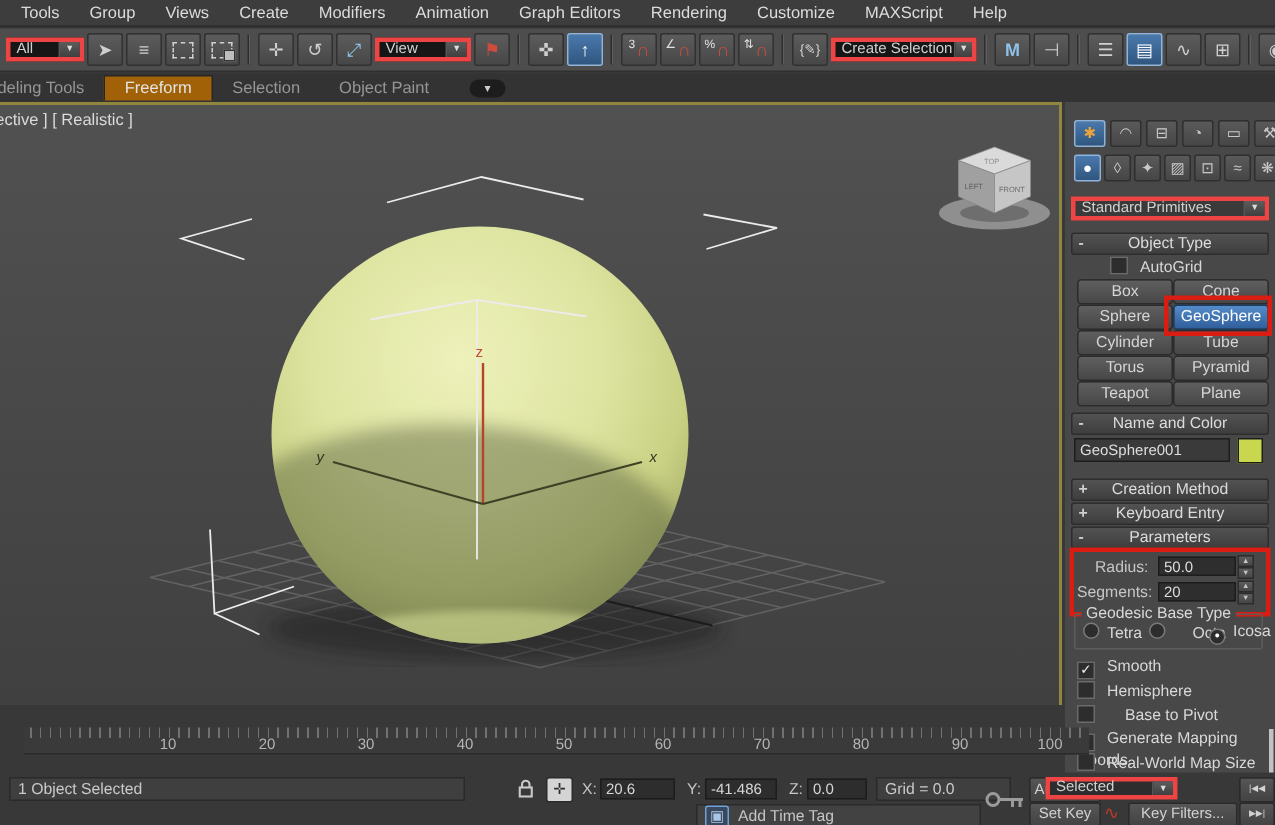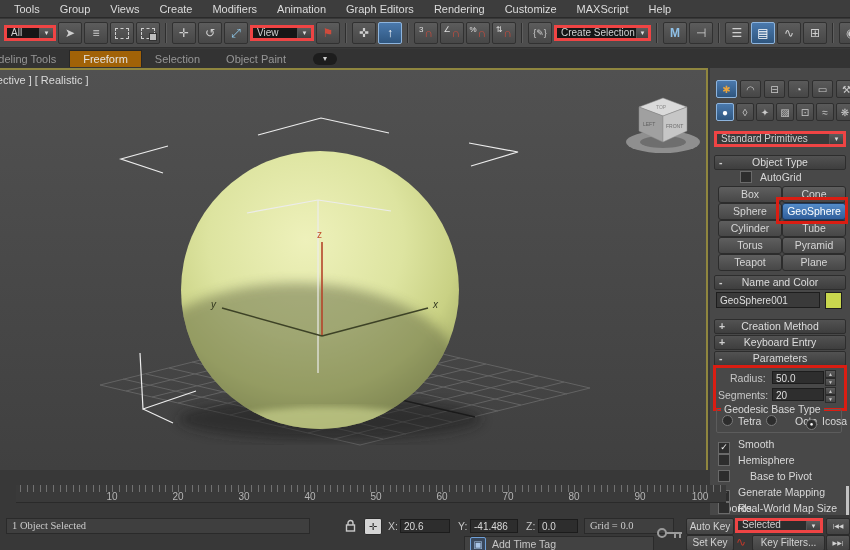--- a/index.html
+++ b/index.html
@@ -63,21 +63,21 @@
   .tslider{position:absolute;left:0;top:470px;width:710px;height:14px;background:#3c3c3c;border-bottom:1px solid #2a2a2a;}
   .thandle{position:absolute;left:0;top:1px;width:54px;height:12px;background:#2c2c2c;border:1px solid #606060;
            color:#dcdcdc;font-size:9.5px;text-align:center;line-height:12px;}
   .tnext{position:absolute;left:56px;top:1px;width:15px;height:12px;background:linear-gradient(#555,#3e3e3e);
          border:1px solid #606060;color:#c9c9c9;font-size:8px;text-align:center;line-height:12px;}
   .ruler{position:absolute;left:16px;top:485px;width:710px;height:17px;background:#3a3a3a;border-bottom:1px solid #2a2a2a;}
   .ticks{position:absolute;left:4px;top:0;width:702px;height:7px;
          background:repeating-linear-gradient(90deg,#717171 0 1px,transparent 1px 6.6px);}
   .rnum{position:absolute;top:6px;width:24px;text-align:center;color:#b5b5b5;font-size:10px;}
   .sbox{position:absolute;background:#3f3f3f;border:1px solid #2a2a2a;color:#cacaca;font-size:10.5px;
-        line-height:14px;padding-left:5px;box-sizing:border-box;font-family:Liberation Serif, serif;}
+        line-height:14px;padding-left:5px;box-sizing:border-box;}
   .sfield{position:absolute;background:#2d2d2d;border:1px solid #1c1c1c;color:#d8d8d8;font-size:10px;
           line-height:13px;padding-left:3px;box-sizing:border-box;}
   .slab{position:absolute;color:#c6c6c6;font-size:10.5px;}
   .abtn{position:absolute;background:linear-gradient(#565656,#434343);border:1px solid #2b2b2b;border-radius:2px;
         color:#d2d2d2;font-size:10px;text-align:center;}
   svg text{font-family:"Liberation Sans","DejaVu Sans",sans-serif;}
 </style>
 </head>
 <body>
 
@@ -403,21 +403,21 @@
   <span class="slab" style="left:492px;top:538px">Add Time Tag</span>
 
   <svg class="abs" style="left:656px;top:522px" width="28" height="22">
     <circle cx="6" cy="11" r="4" fill="none" stroke="#9b9b9b" stroke-width="2"></circle>
     <line x1="10" y1="11" x2="26" y2="11" stroke="#9b9b9b" stroke-width="2"></line>
     <line x1="19" y1="11" x2="19" y2="16" stroke="#9b9b9b" stroke-width="2"></line>
     <line x1="24" y1="11" x2="24" y2="16" stroke="#9b9b9b" stroke-width="2"></line>
   </svg>
   <div class="abtn" style="left:686px;top:518px;width:46px;height:15px;line-height:15px">Auto Key</div>
   <div class="abtn" style="left:686px;top:535px;width:46px;height:14px;line-height:14px">Set Key</div>
-  <div class="dd abs" style="left:735px;top:518px;width:88px;height:15px;background:#2d2d2d">
+  <div class="dd abs" style="left:697px;top:518px;width:88px;height:15px;background:#2d2d2d">
     <span>Selected</span>
     <span class="dda" style="font-size:6px">▼</span>
   </div>
   <span class="abs" style="left:736px;top:535px;color:#c0392b;font-size:12px">∿</span>
   <div class="abtn" style="left:752px;top:535px;width:71px;height:14px;line-height:14px">Key Filters...</div>
   <div class="abtn" style="left:826px;top:518px;width:22px;height:15px;line-height:15px;font-size:6px">|◀◀</div>
   <div class="abtn" style="left:826px;top:535px;width:22px;height:14px;line-height:14px;font-size:6px">▶▶|</div>
 
 </div>
 

